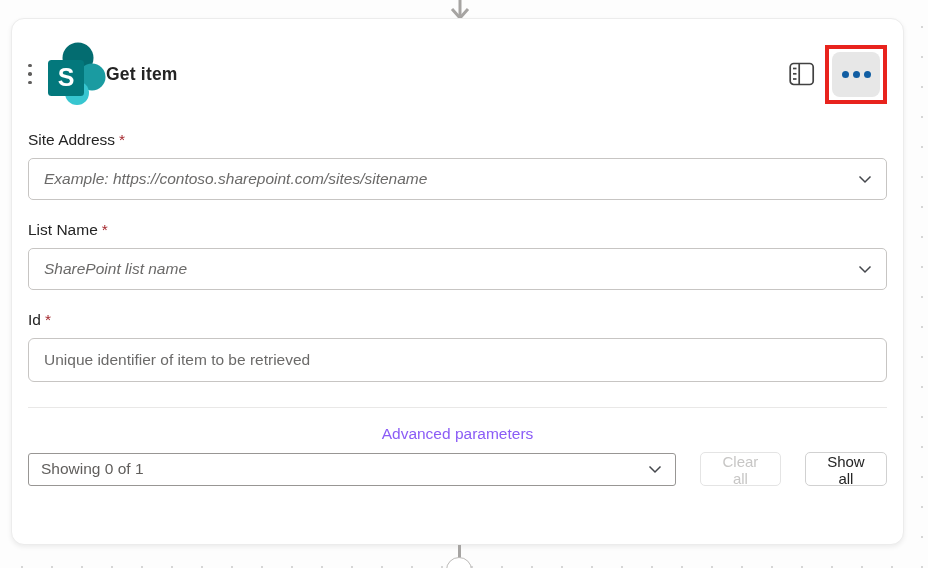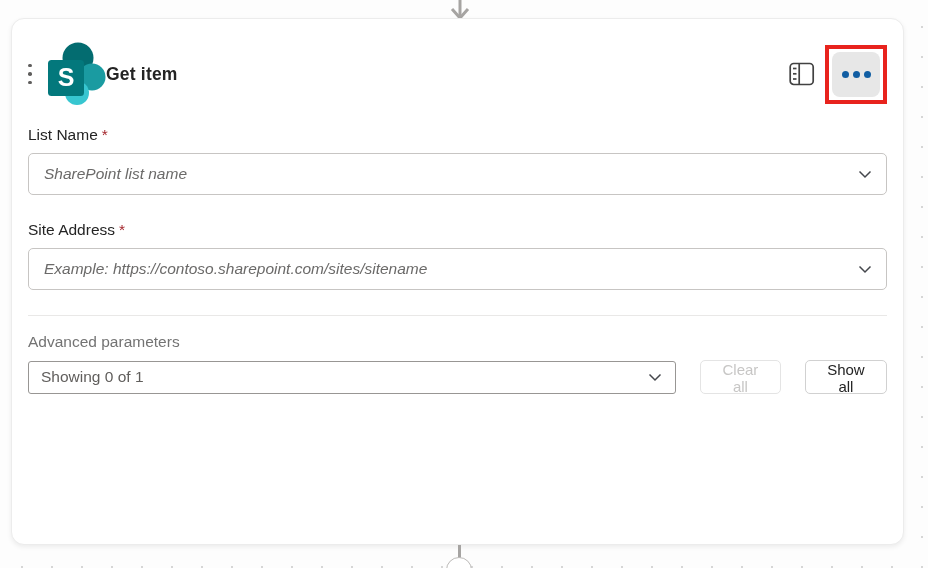--- a/index.html
+++ b/index.html
@@ -38,21 +38,21 @@
   }
   .input-box input{
     flex:1;border:none;outline:none;background:transparent;
     font-family:"Liberation Sans",sans-serif;font-size:15.5px;color:#3a3a38;min-width:0;
   }
   .input-box input.italic-ph::placeholder{font-style:italic;color:#6b6a69;opacity:1;}
   .input-box input::placeholder{color:#6b6a69;opacity:1;}
   .chev{flex:0 0 auto;margin-left:8px;display:flex;align-items:center;cursor:pointer;}
 
   .divider{height:1px;background:#e9e8e7;margin-top:25px;}
-  .adv-label{font-size:15.5px;color:#737373;margin-top:17px;}
+  .adv-label{font-size:15.5px;color:#8b5cf6;margin-top:17px;text-align:center;}
   .adv-row{display:flex;align-items:center;gap:24px;margin-top:9px;}
   .adv-dropdown{
     flex:0 0 648px;height:33px;border:1px solid #989694;border-radius:3px;background:#fff;
     display:flex;align-items:center;padding:0 12px;box-sizing:border-box;cursor:pointer;
   }
   .adv-dropdown .val{flex:1;font-size:15.5px;color:#605e5c;}
   .btn{
     height:34px;border-radius:5px;background:#fff;font-family:"Liberation Sans",sans-serif;
     font-size:15px;padding:0 17px;cursor:pointer;
   }
@@ -103,48 +103,56 @@
       <div class="highlight-box" style="--red-hl:#e8231d;">
         <button class="more-btn" style="--dot-blue:#115ea3;">
           <span></span>
             <span></span>
             <span></span>
         </button>
       </div>
     </div>
   </div>
 
+  <div class="field">
+    <div class="field-label">
+      <span>Site Address</span><span class="req" style="color:#a4262c;">*</span>
+    </div>
+    <div class="input-box">
+      <input class="italic-ph" type="text" placeholder="Example: https://contoso.sharepoint.com/sites/sitename" style="">
+      <span class="chev">
+        <svg width="16" height="14" viewBox="0 0 16 14">
+            <path d="M2.5 4.5 L8 10 L13.5 4.5" fill="none" stroke="#44474c" stroke-width="1.5"></path>
+          </svg>
+      </span>
+    </div>
+  </div>
+
   <div class="field tight">
     <div class="field-label">
       <span>List Name</span><span class="req" style="color:#a4262c;">*</span>
     </div>
     <div class="input-box">
       <input class="italic-ph" type="text" placeholder="SharePoint list name" style="">
       <span class="chev">
         <svg width="16" height="14" viewBox="0 0 16 14">
             <path d="M2.5 4.5 L8 10 L13.5 4.5" fill="none" stroke="#44474c" stroke-width="1.5"></path>
           </svg>
       </span>
     </div>
   </div>
 
-  <div class="field">
+  <div class="field tight">
     <div class="field-label">
-      <span>Site Address</span><span class="req" style="color:#a4262c;">*</span>
+      <span>Id</span><span class="req" style="color:#a4262c;">*</span>
     </div>
-    <div class="input-box">
-      <input class="italic-ph" type="text" placeholder="Example: https://contoso.sharepoint.com/sites/sitename" style="">
-      <span class="chev">
-        <svg width="16" height="14" viewBox="0 0 16 14">
-            <path d="M2.5 4.5 L8 10 L13.5 4.5" fill="none" stroke="#44474c" stroke-width="1.5"></path>
-          </svg>
-      </span>
+    <div class="input-box" style="height:44px;border-radius:6px;">
+      <input type="text" placeholder="Unique identifier of item to be retrieved" style="">
     </div>
   </div>
-
 
   <div class="divider"></div>
 
   <div class="adv-label">Advanced parameters</div>
 
   <div class="adv-row">
     <div class="adv-dropdown">
       <span class="val">Showing 0 of 1</span>
       <span class="chev">
         <svg width="16" height="14" viewBox="0 0 16 14">

